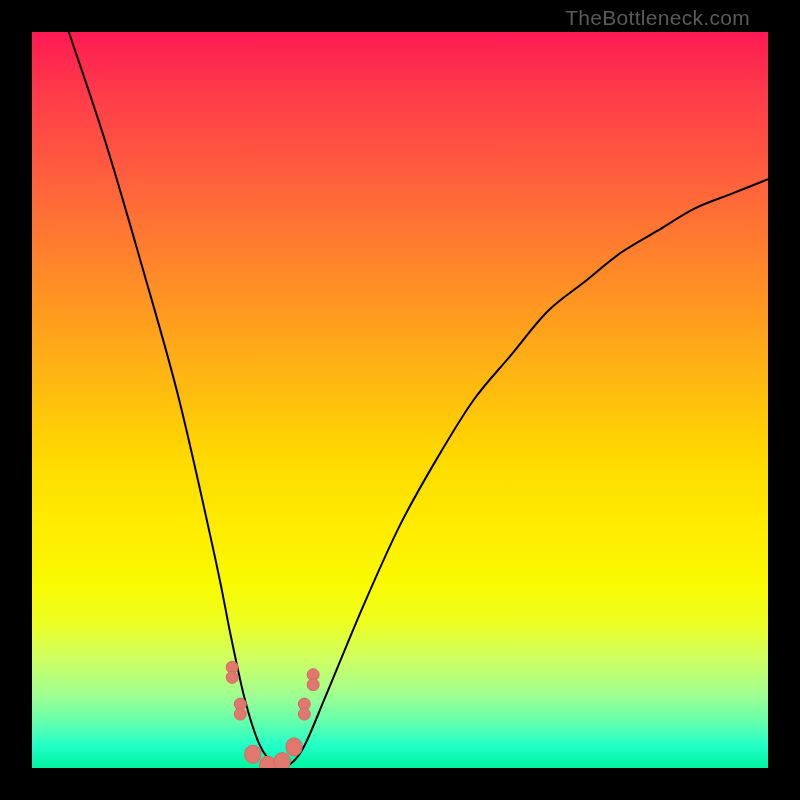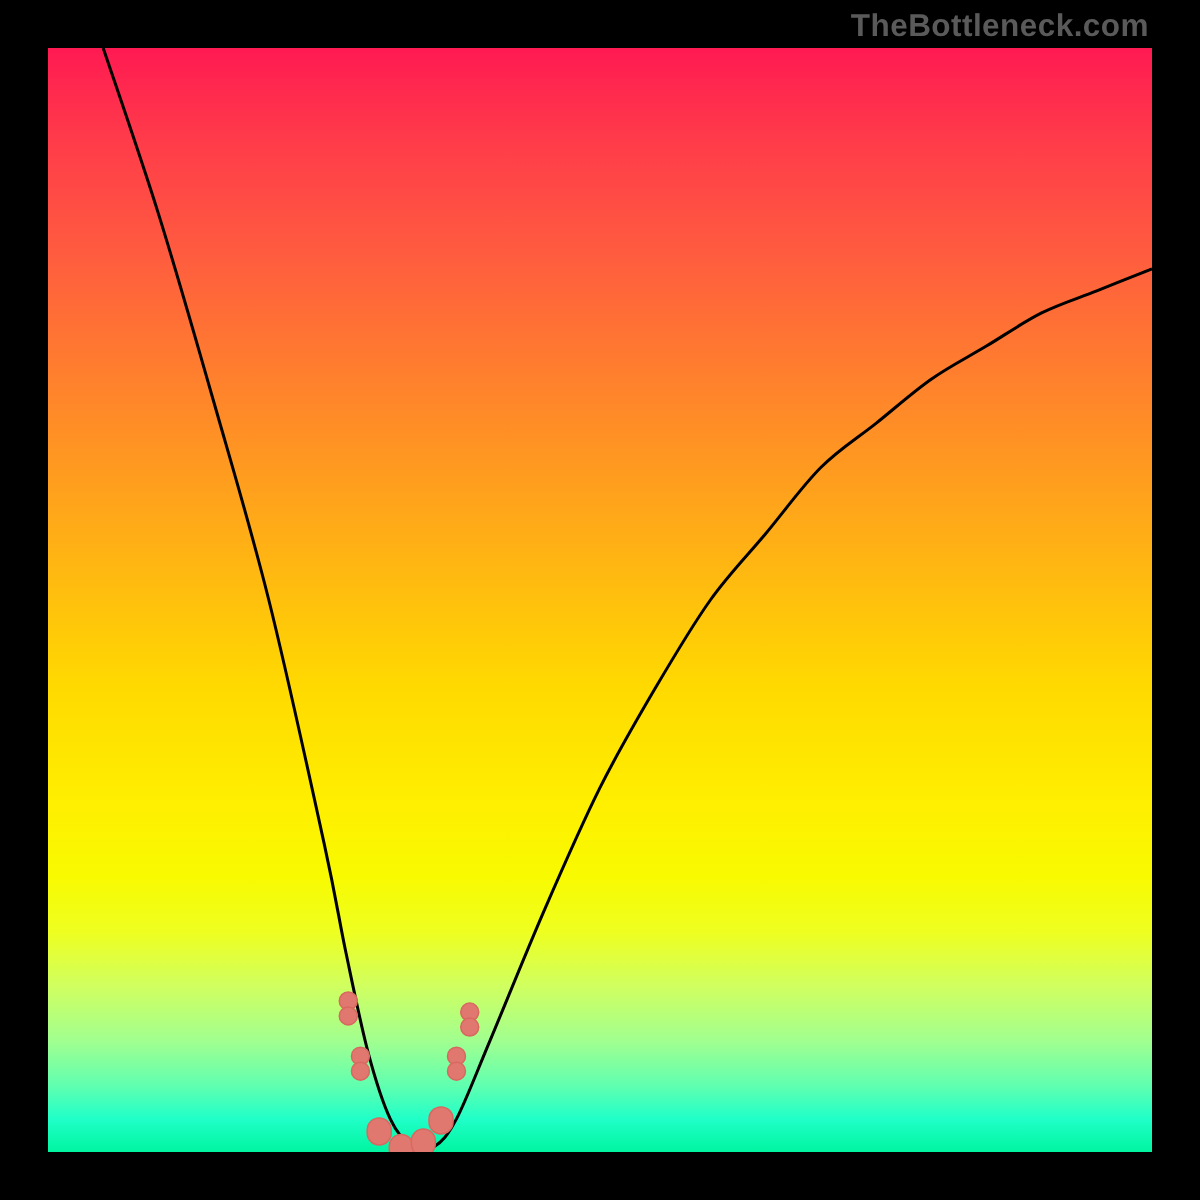--- a/index.html
+++ b/index.html
@@ -36,24 +36,24 @@
       #d0ff60 85%,
       #a0ff90 90%,
       #60ffb0 94%,
       #20ffc8 97%,
       #00f5a0 100%
     );
   }
   .watermark {
     position: absolute;
     top: 6px;
-    right: 34px;
+    right: 50px;
     color: #5a5a5a;
     font-size: 21px;
-    font-weight: 700;
+    font-weight: 400;
     letter-spacing: 0.3px;
     text-align: right;
   }
   svg.curve {
     position: absolute;
     inset: 0;
     width: 100%;
     height: 100%;
   }
   .curve-line {

